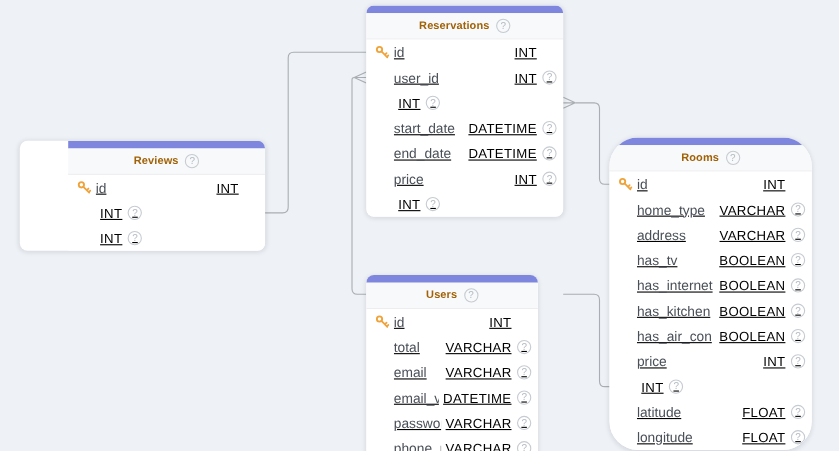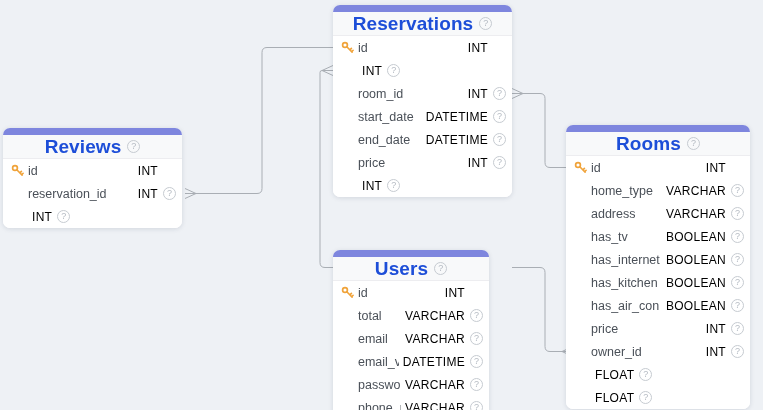--- a/index.html
+++ b/index.html
@@ -30,23 +30,23 @@
     box-sizing: border-box;
     display: flex;
     align-items: center;
     justify-content: center;
     gap: 6px;
     background: #f8f9fa;
     border-bottom: 1px solid #ededf0;
     cursor: move;
   }
   .table-title {
-    font-size: 19px;
+    font-size: 10px;
     font-weight: 600;
-    color: #1d4ed8;
+    color: #a16207;
     letter-spacing: 0.1px;
   }
   .qicon {
     width: 13px; height: 13px;
     box-sizing: border-box;
     border: 1px solid #c6cbd1;
     border-radius: 50%;
     color: #b4bac2;
     font-size: 9px;
     line-height: 11px;
@@ -54,20 +54,21 @@
     flex: 0 0 auto;
     background: transparent;
   }
   .rows { background: #fff; }
   .field-row {
     height: 23px;
     display: flex;
     align-items: center;
     padding: 0 6px 0 8px;
     box-sizing: border-box;
+    text-decoration: underline;
   }
   .keycol {
     width: 17px;
     flex: 0 0 auto;
     display: flex;
     align-items: center;
   }
   .fname {
     flex: 1 1 auto;
     min-width: 0;
@@ -126,26 +127,26 @@
                 <circle cx="4" cy="4" r="2.4" fill="none" stroke="#f0a33a" stroke-width="1.7"></circle>
                 <path d="M5.8 5.8 L11.1 11.1 M8.9 8.9 L10.4 7.4 M10.7 10.7 L12.1 9.3" fill="none" stroke="#f0a33a" stroke-width="1.6" stroke-linecap="round"></path>
               </svg>
             </span>
             <span class="fname">id</span>
             <span class="ftype">INT</span>
             <span class="qicon ficon hidden"></span>
           </div>
           <div class="field-row">
             <span class="keycol"></span>
-            <span class="ftype">INT</span>
-            <span class="qicon ficon">?</span>
-          </div>
-          <div class="field-row">
-            <span class="keycol"></span>
-            <span class="fname">room_id</span>
+            <span class="fname">user_id</span>
+            <span class="ftype">INT</span>
+            <span class="qicon ficon">?</span>
+          </div>
+          <div class="field-row">
+            <span class="keycol"></span>
             <span class="ftype">INT</span>
             <span class="qicon ficon">?</span>
           </div>
           <div class="field-row">
             <span class="keycol"></span>
             <span class="fname">start_date</span>
             <span class="ftype">DATETIME</span>
             <span class="qicon ficon">?</span>
           </div>
           <div class="field-row">
@@ -160,41 +161,40 @@
             <span class="ftype">INT</span>
             <span class="qicon ficon">?</span>
           </div>
           <div class="field-row">
             <span class="keycol"></span>
             <span class="ftype">INT</span>
             <span class="qicon ficon">?</span>
           </div>
         </div>
       </div>
-      <div class="table-card" style="left: 3px; top: 128px; width: 179px;">
+      <div class="table-card" style="left: 18px; top: 128px; width: 179px; padding-left: 44px;">
         <div class="accent-bar" style="background: rgb(126, 134, 222);"></div>
         <div class="title-row">
           <span class="table-title">Reviews</span>
           <span class="qicon">?</span>
         </div>
         <div class="rows">
           <div class="field-row">
             <span class="keycol">
               <svg width="13" height="13" viewBox="0 0 13 13">
                 <circle cx="4" cy="4" r="2.4" fill="none" stroke="#f0a33a" stroke-width="1.7"></circle>
                 <path d="M5.8 5.8 L11.1 11.1 M8.9 8.9 L10.4 7.4 M10.7 10.7 L12.1 9.3" fill="none" stroke="#f0a33a" stroke-width="1.6" stroke-linecap="round"></path>
               </svg>
             </span>
             <span class="fname">id</span>
             <span class="ftype">INT</span>
             <span class="qicon ficon hidden"></span>
           </div>
           <div class="field-row">
             <span class="keycol"></span>
-            <span class="fname">reservation_id</span>
             <span class="ftype">INT</span>
             <span class="qicon ficon">?</span>
           </div>
           <div class="field-row">
             <span class="keycol"></span>
             <span class="ftype">INT</span>
             <span class="qicon ficon">?</span>
           </div>
         </div>
       </div>
@@ -241,21 +241,21 @@
             <span class="qicon ficon">?</span>
           </div>
           <div class="field-row">
             <span class="keycol"></span>
             <span class="fname">phone_numbe</span>
             <span class="ftype">VARCHAR</span>
             <span class="qicon ficon">?</span>
           </div>
         </div>
       </div>
-      <div class="table-card" style="left: 566px; top: 125px; width: 184px;">
+      <div class="table-card" style="left: 554px; top: 125px; width: 184px; border-radius: 26px;">
         <div class="accent-bar" style="background: rgb(126, 134, 222);"></div>
         <div class="title-row">
           <span class="table-title">Rooms</span>
           <span class="qicon">?</span>
         </div>
         <div class="rows">
           <div class="field-row">
             <span class="keycol">
               <svg width="13" height="13" viewBox="0 0 13 13">
                 <circle cx="4" cy="4" r="2.4" fill="none" stroke="#f0a33a" stroke-width="1.7"></circle>
@@ -303,30 +303,31 @@
             <span class="qicon ficon">?</span>
           </div>
           <div class="field-row">
             <span class="keycol"></span>
             <span class="fname">price</span>
             <span class="ftype">INT</span>
             <span class="qicon ficon">?</span>
           </div>
           <div class="field-row">
             <span class="keycol"></span>
-            <span class="fname">owner_id</span>
-            <span class="ftype">INT</span>
-            <span class="qicon ficon">?</span>
-          </div>
-          <div class="field-row">
-            <span class="keycol"></span>
+            <span class="ftype">INT</span>
+            <span class="qicon ficon">?</span>
+          </div>
+          <div class="field-row">
+            <span class="keycol"></span>
+            <span class="fname">latitude</span>
             <span class="ftype">FLOAT</span>
             <span class="qicon ficon">?</span>
           </div>
           <div class="field-row">
             <span class="keycol"></span>
+            <span class="fname">longitude</span>
             <span class="ftype">FLOAT</span>
             <span class="qicon ficon">?</span>
           </div>
         </div>
       </div>
     </div>
 </div>
 
 </body></html>

